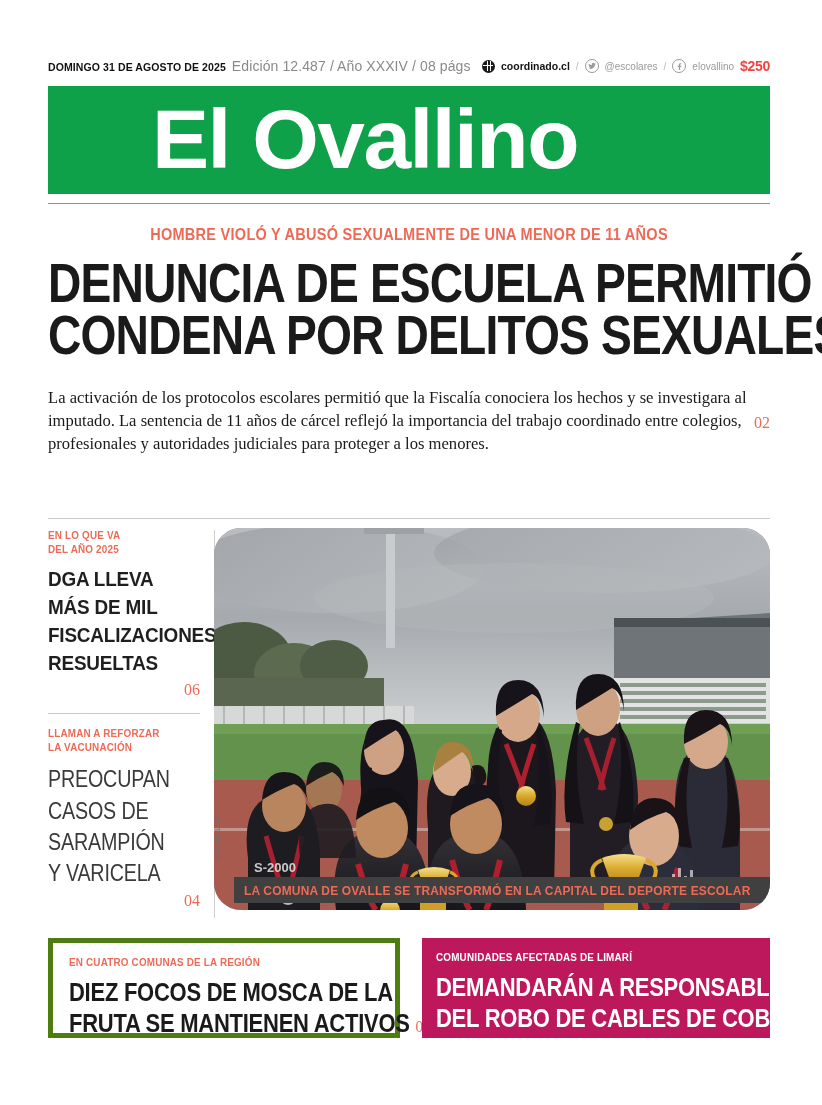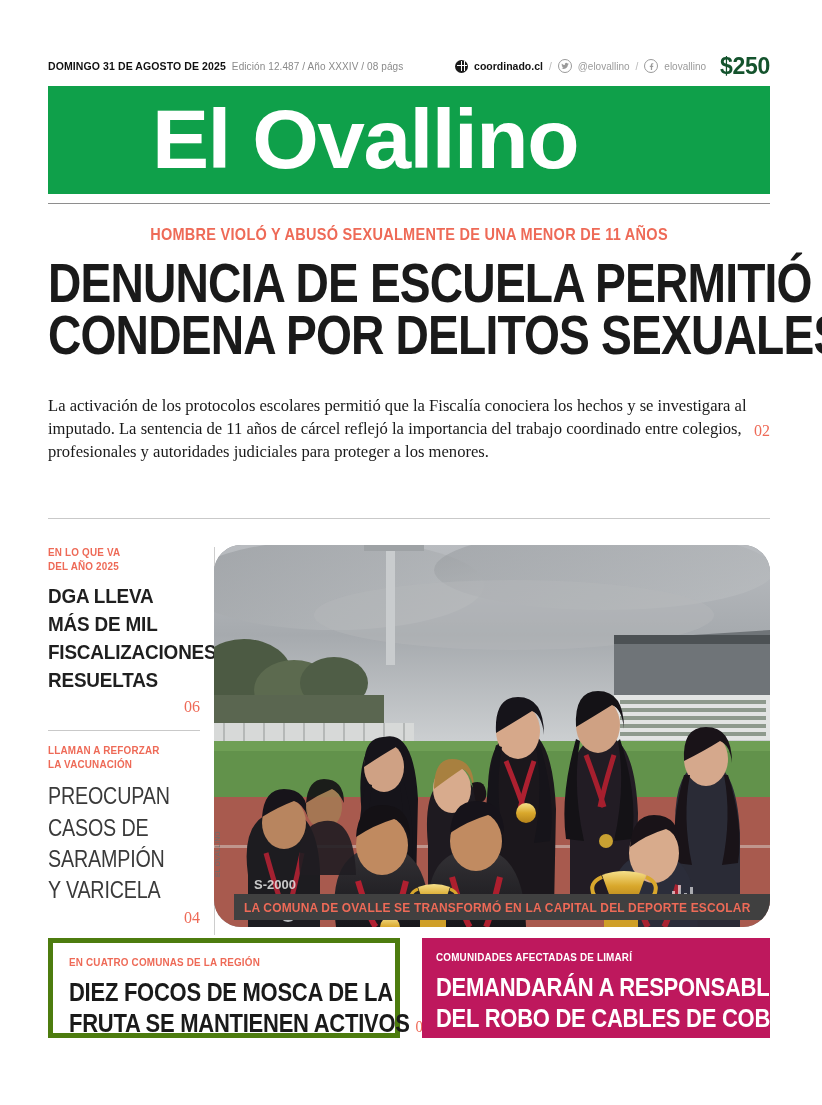--- a/index.html
+++ b/index.html
@@ -13,21 +13,21 @@
 
   
   .topbar{
     position:absolute;left:48px;top:55px;width:722px;height:22px;
     display:flex;align-items:center;justify-content:space-between;
   }
   .topbar-left{display:flex;align-items:baseline;gap:6px;white-space:nowrap;justify-content:space-between;}
   .date-text{
     font-size:10.5px;font-weight:bold;color:#111;letter-spacing:.1px;
   }
-  .edition-text{font-size:10px;color:#8a8a8a;letter-spacing:.1px;}
+  .edition-text{font-size:14px;color:#8a8a8a;letter-spacing:.1px;}
   .topbar-right{display:flex;align-items:center;gap:6px;white-space:nowrap;}
   .globe-icon{
     width:13px;height:13px;border-radius:50%;background:#1a1a1a;
     position:relative;display:inline-block;flex:none;
   }
   .globe-icon::before{
     content:"";position:absolute;left:1.5px;top:5px;width:10px;height:1px;background:#fff;
   }
   .globe-icon::after{
     content:"";position:absolute;left:5.5px;top:1.5px;width:2px;height:10px;
@@ -35,21 +35,21 @@
   }
   .site-name{font-size:10.5px;font-weight:bold;color:#141414;}
   .sep-slash{font-size:10px;color:#b9b9b9;}
   .soc-icon{
     width:12px;height:12px;border-radius:50%;
     border:1.3px solid #9a9a9a;display:inline-flex;
     align-items:center;justify-content:center;flex:none;
   }
   .soc-icon svg{display:block;}
   .soc-handle{font-size:10px;color:#9a9a9a;}
-  .price{font-size:23px;font-weight:bold;color:#14532d;margin-left:8px;letter-spacing:-.3px;}
+  .price{font-size:14px;font-weight:bold;color:#ef4444;letter-spacing:-.3px;}
 
   
   .masthead{
     position:absolute;left:48px;top:86px;width:722px;height:108px;
     background:#0FA04A;display:flex;align-items:center;
   }
   .masthead-title{
     font-family:"Liberation Sans", sans-serif;
     font-weight:bold;color:#ffffff;
     font-size:84px;line-height:.9;
@@ -74,32 +74,32 @@
   .lead-head{
     margin-top:14px;
     color:#1a1a1a;font-weight:bold;
     font-size:55px;line-height:.94;
     letter-spacing:-1px;
     transform:scaleX(.84);transform-origin:left top;
     width:119%;
   }
   .lead-head div{white-space:nowrap;}
   .lead-body{
-    margin-top:34px;
+    margin-top:26px;
     font-family:"Liberation Serif", serif;
     font-size:16.6px;line-height:1.38;color:#1a1a1a;
     text-align:left;
   }
   .lead-page{
     color:#EE6A57;font-family:"Liberation Serif",serif;
     font-size:16px;float:right;margin-top:-21px;
   }
 
   
-  .mid{position:absolute;left:48px;top:545px;width:722px;height:392px;}
+  .mid{position:absolute;left:48px;top:528px;width:722px;height:392px;}
   .mid-left{position:absolute;left:0;top:0;width:152px;height:392px;}
   .mid-divider{position:absolute;left:166px;top:2px;width:1px;height:388px;background:#cdcdcd;}
 
   .side-kicker{
     color:#EE6A57;font-size:10.5px;font-weight:bold;
     letter-spacing:.2px;line-height:1.35;
     transform:scaleX(.94);transform-origin:left top;
   }
   .side-head-bold{
     margin-top:9px;color:#1f1f1f;font-weight:bold;
@@ -175,21 +175,21 @@
     </div>
     <div class="topbar-right">
       <span class="globe-icon"></span>
       <span class="site-name">coordinado.cl</span>
       <span class="sep-slash">/</span>
       <span class="soc-icon">
         <svg width="8" height="8" viewBox="0 0 16 16">
             <path d="M15 3.2c-.5.25-1.1.4-1.7.5.6-.37 1.05-.95 1.27-1.65-.57.35-1.2.6-1.87.73A2.93 2.93 0 0 0 7.7 5.5c0 .23.03.45.08.66A8.3 8.3 0 0 1 1.7 2.9a2.93 2.93 0 0 0 .9 3.9c-.47-.02-.92-.15-1.3-.36v.04c0 1.42 1 2.6 2.34 2.87-.25.07-.5.1-.78.1-.19 0-.37-.02-.55-.05a2.94 2.94 0 0 0 2.74 2.03A5.88 5.88 0 0 1 1 12.66a8.28 8.28 0 0 0 4.48 1.31c5.38 0 8.32-4.45 8.32-8.32v-.38c.57-.41 1.06-.93 1.45-1.52z" fill="#9a9a9a"></path>
           </svg>
       </span>
-      <span class="soc-handle">@elovallino</span>
+      <span class="soc-handle">@escolares</span>
       <span class="sep-slash">/</span>
       <span class="soc-icon">
         <svg width="8" height="8" viewBox="0 0 16 16">
             <path d="M10.2 16V9.8h2.1l.31-2.42H10.2V5.83c0-.7.2-1.18 1.2-1.18h1.28V2.49c-.22-.03-.98-.1-1.87-.1-1.85 0-3.12 1.13-3.12 3.21v1.79H5.58V9.8h2.11V16h2.51z" fill="#9a9a9a"></path>
           </svg>
       </span>
       <span class="soc-handle">elovallino</span>
       <span class="price">$250</span>
     </div>
   </div>

